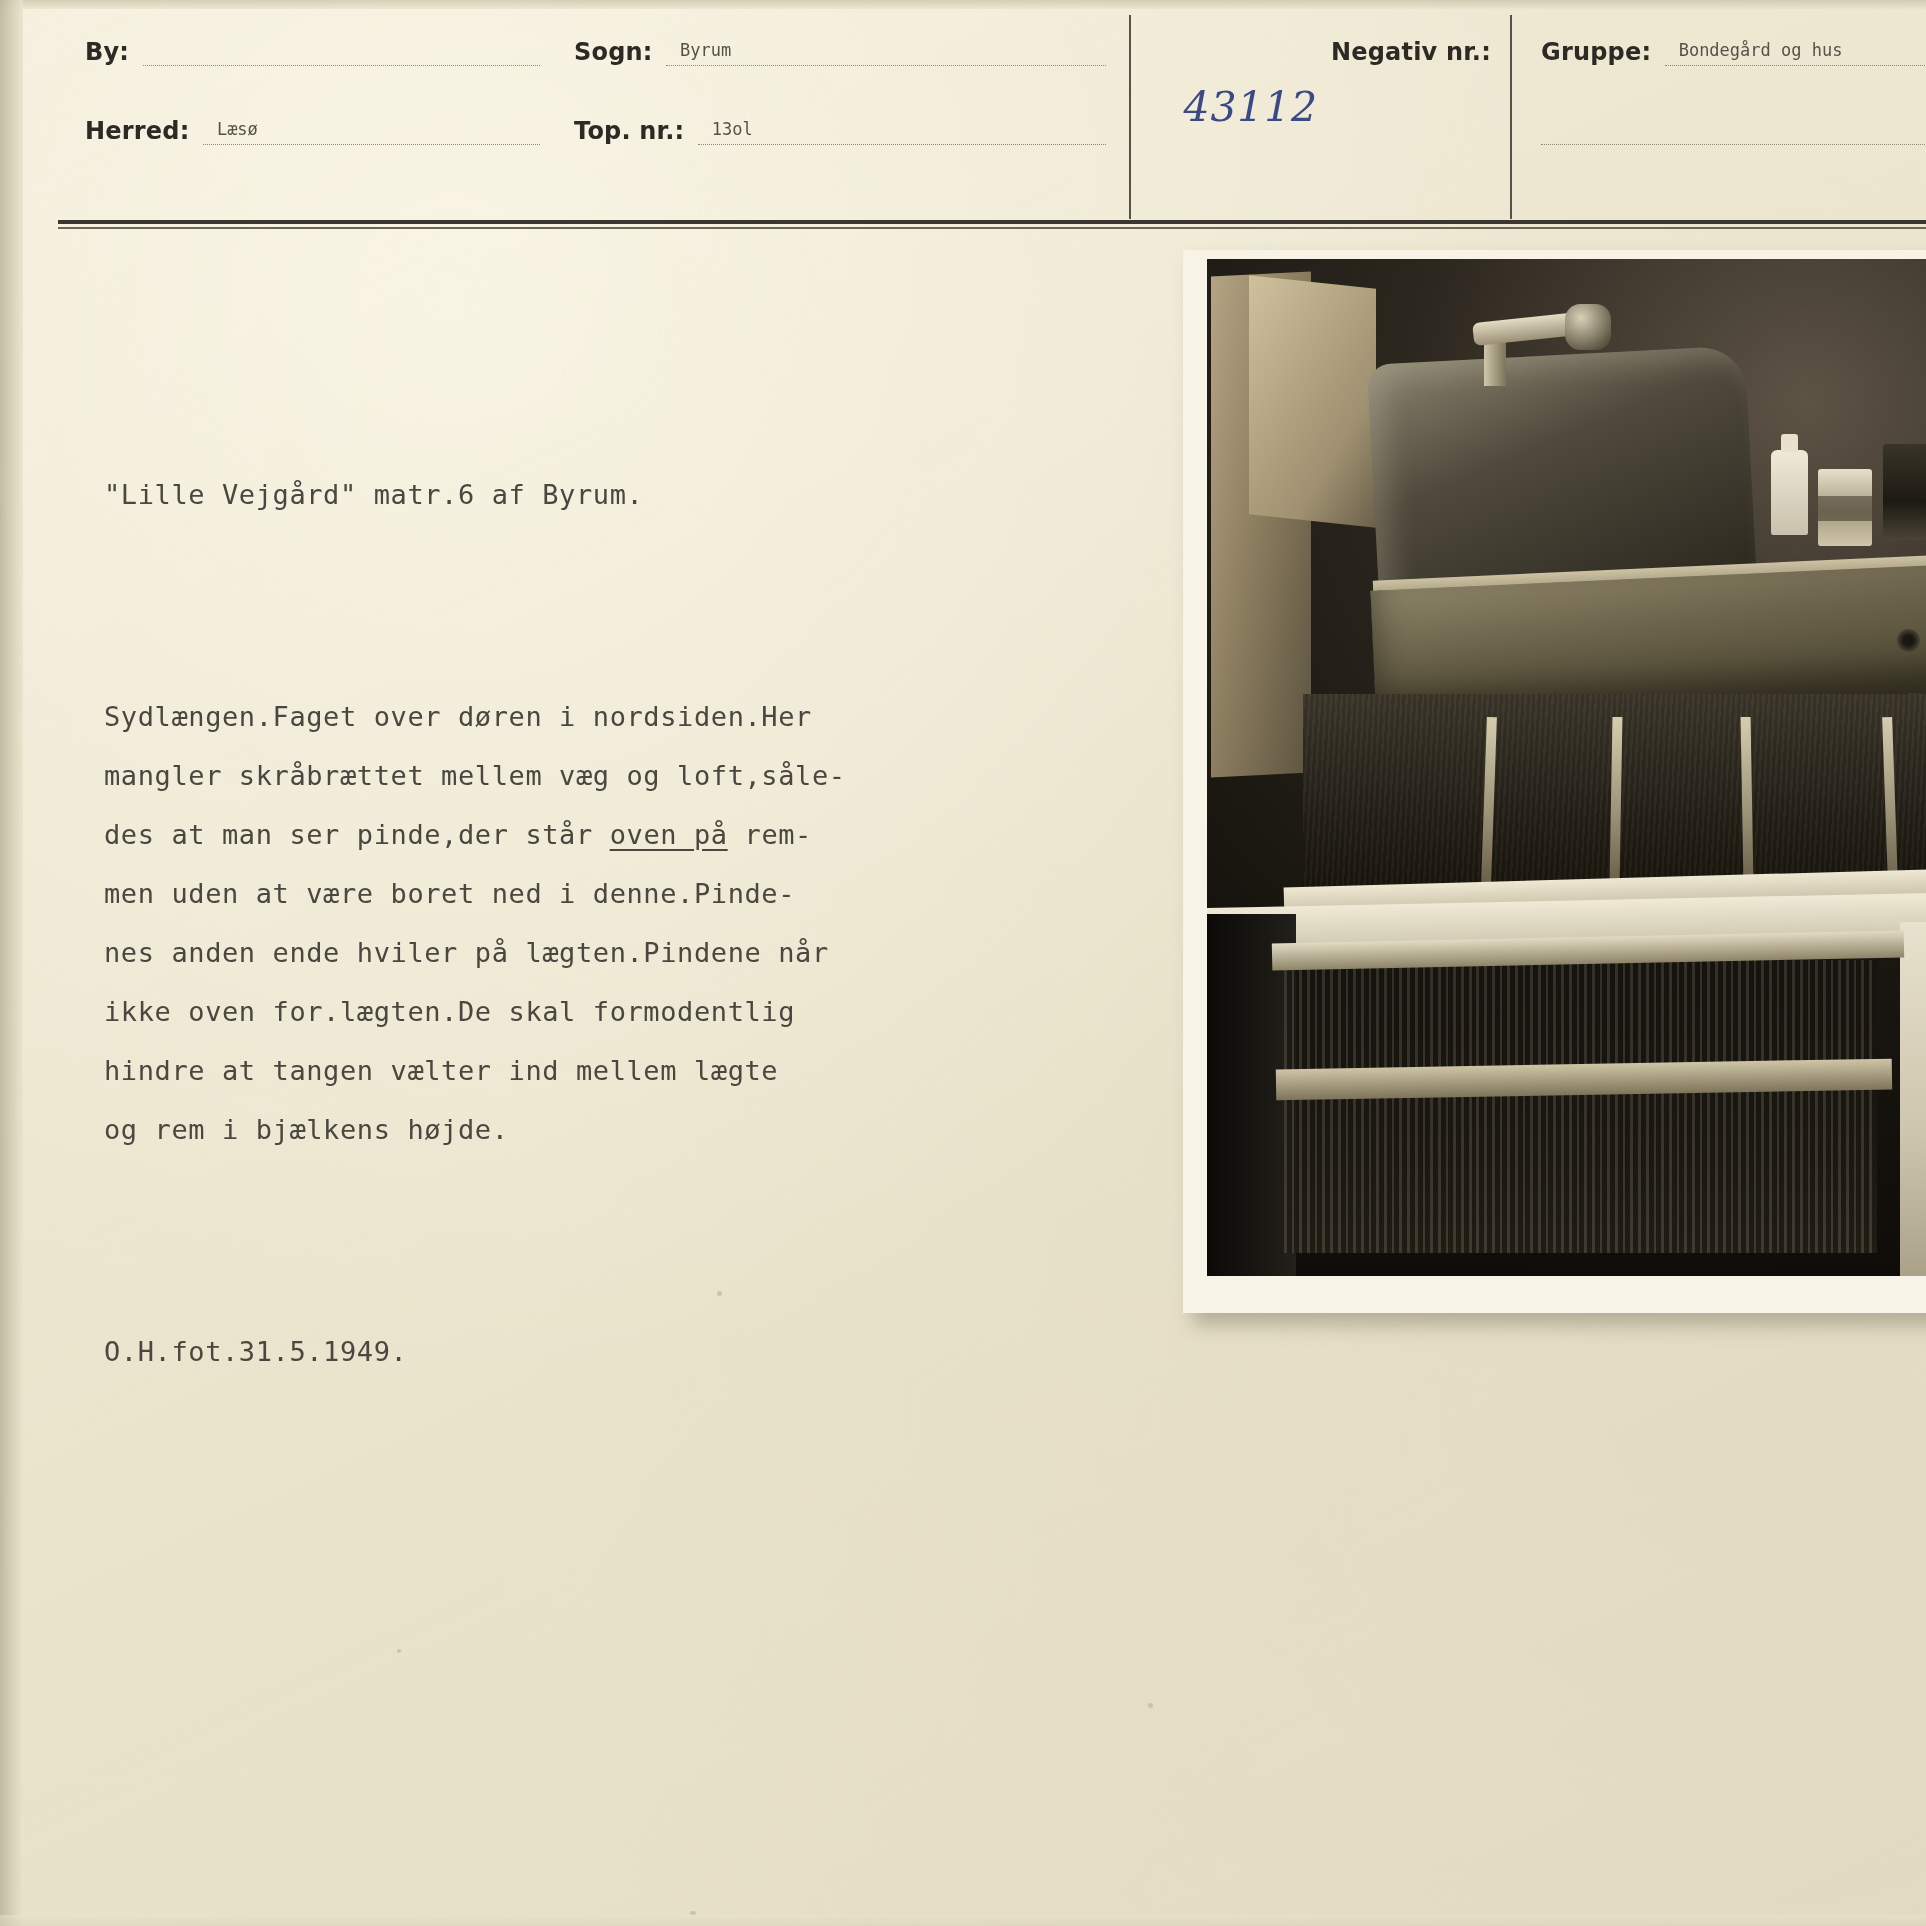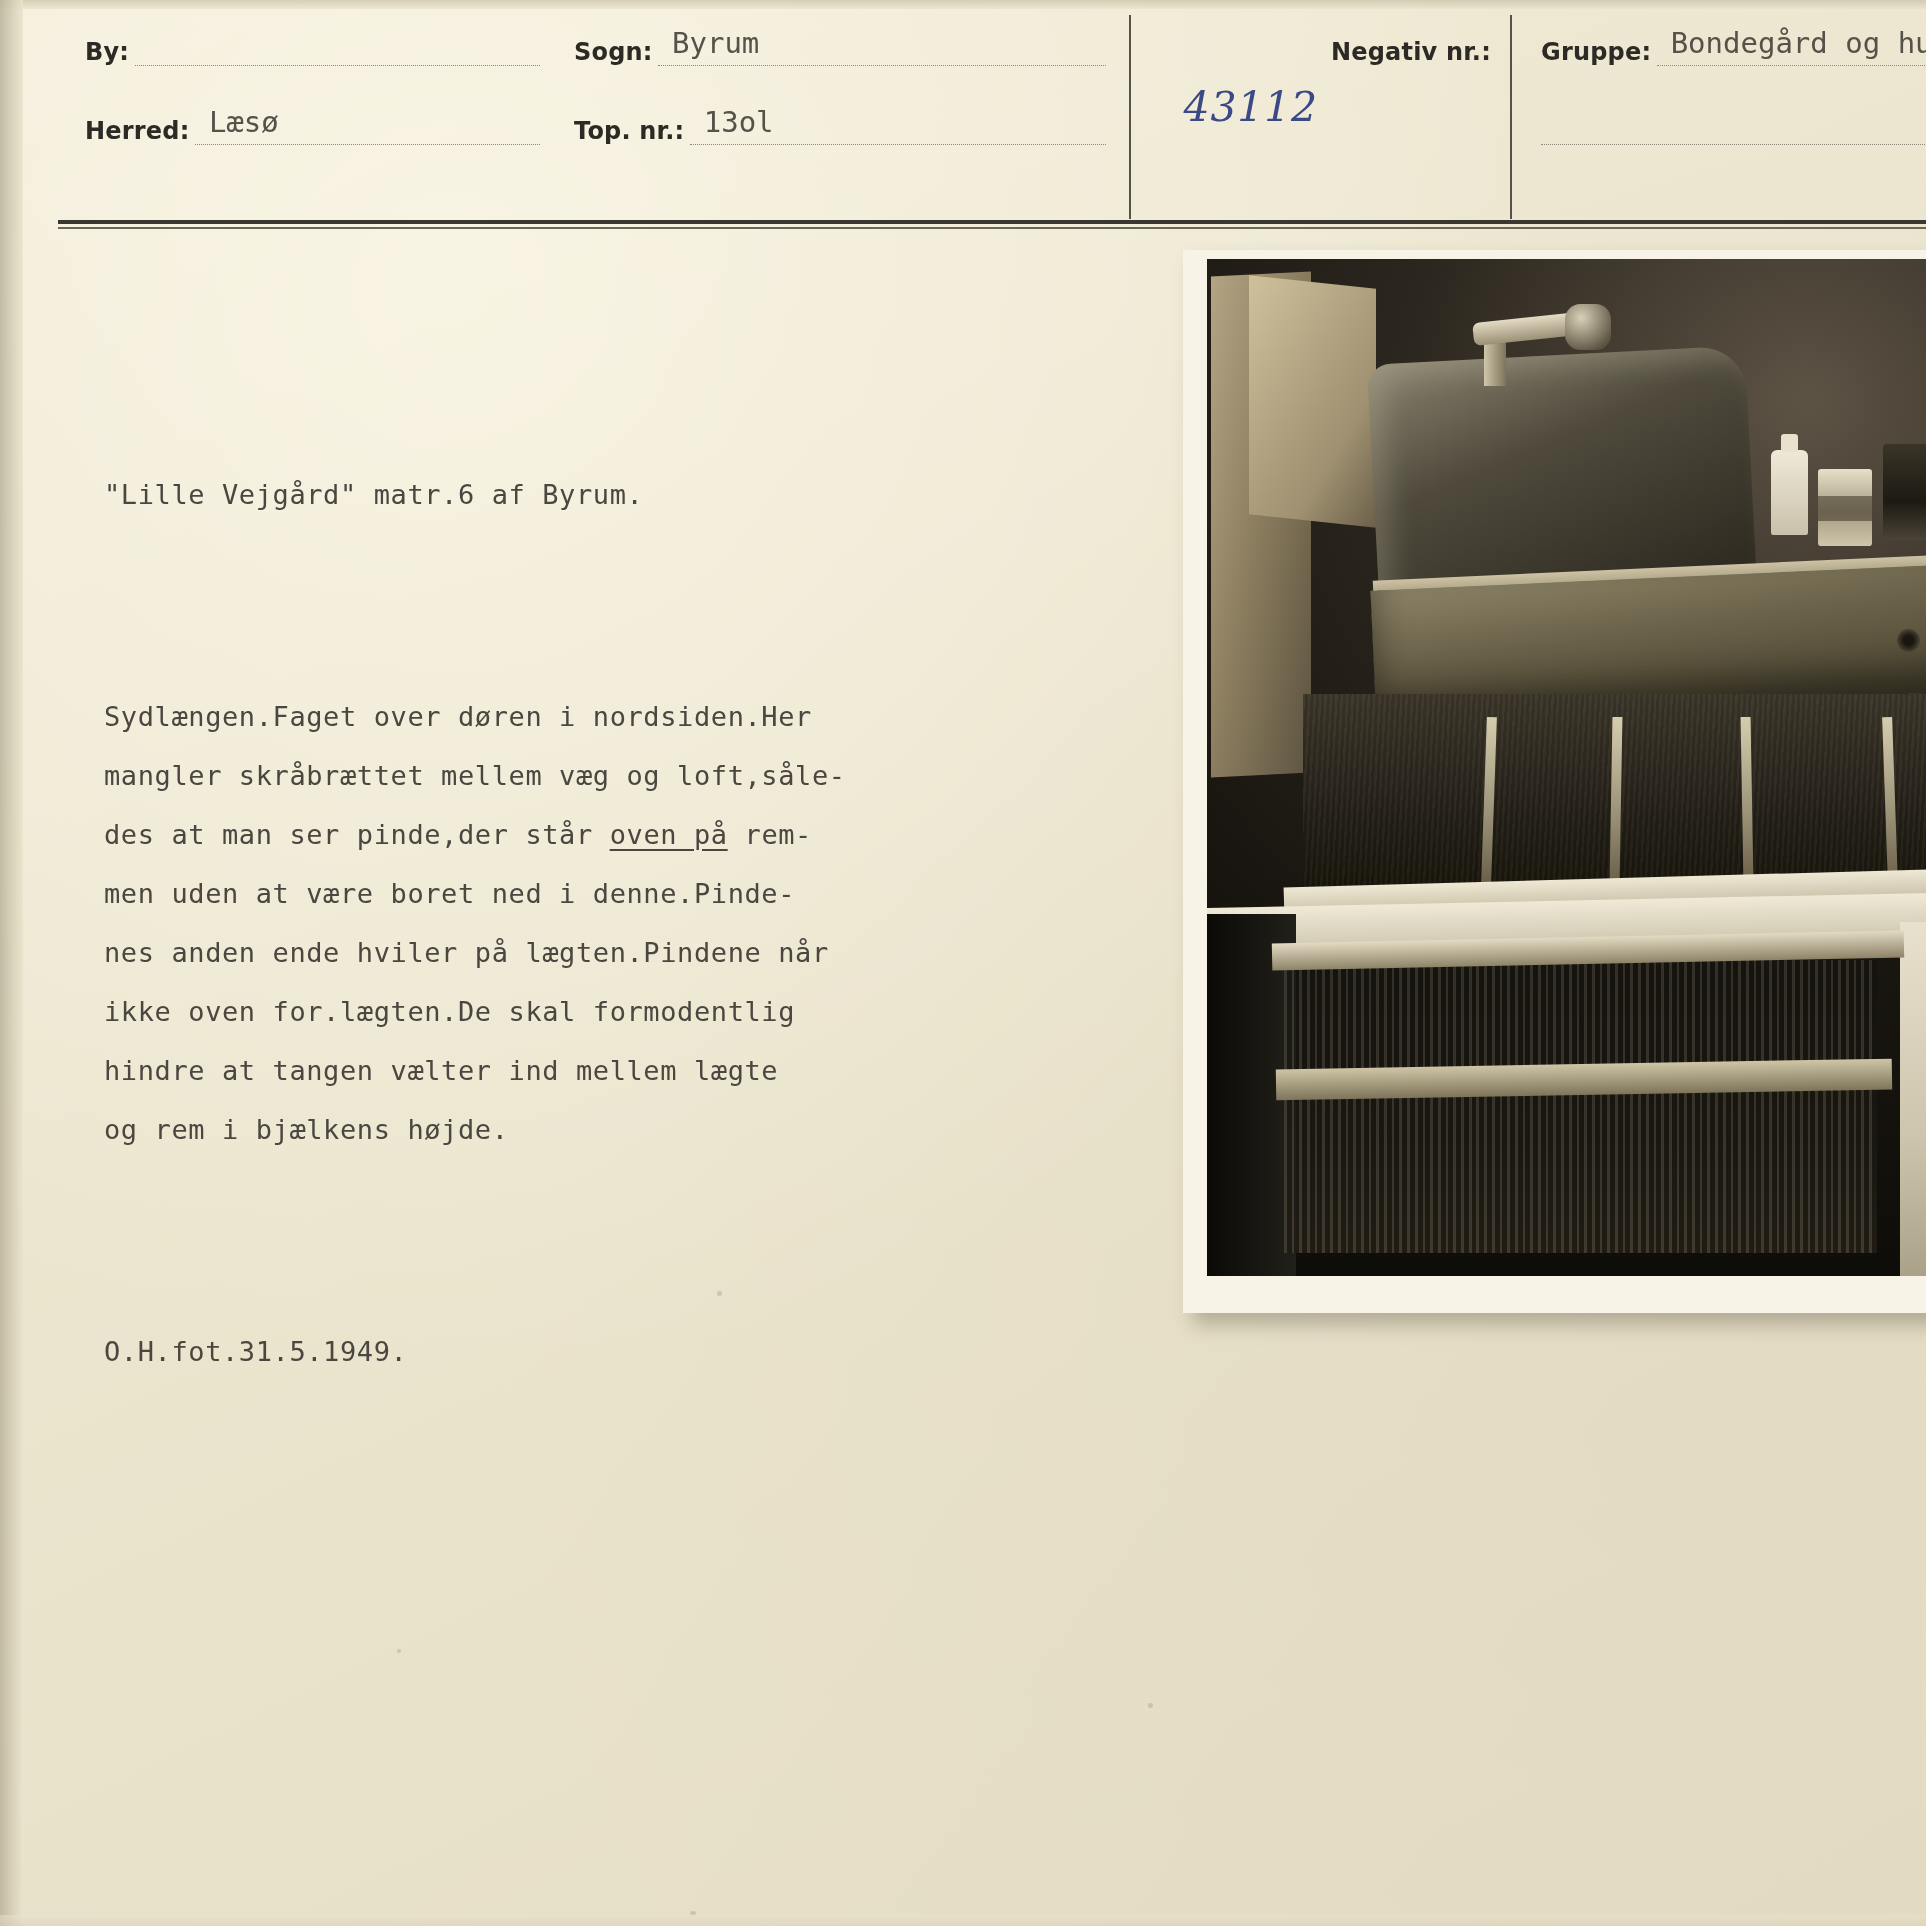--- a/index.html
+++ b/index.html
@@ -81,20 +81,21 @@
     height: 204px;
     background: #56524a;
   }
   .vdiv.v1 { left: 1071px; }
   .vdiv.v2 { left: 1452px; }
 
   .field {
     position: absolute;
     display: flex;
     align-items: flex-end;
+    gap: 8px;
   }
   .flabel {
     font-family: "DejaVu Sans", sans-serif;
     font-weight: bold;
     font-size: 24px;
     color: #2c2a25;
     white-space: nowrap;
     letter-spacing: 0.2px;
   }
   .dotline {
@@ -102,21 +103,21 @@
     border-bottom: 1.9px dotted #8d887a;
     margin-left: 5.4px;
     height: 27px;
     position: relative;
   }
   .fval {
     position: absolute;
     left: 14px;
     bottom: 5.4px;
     font-family: "DejaVu Sans Mono", monospace;
-    font-size: 29px;
+    font-size: 17px;
     color: #55524a;
     white-space: nowrap;
   }
   .fval.hand {
     font-family: "DejaVu Serif", serif;
     font-style: italic;
     font-size: 41px;
     color: #3b4a86;
     letter-spacing: 0.8px;
     bottom: 0.8px;

